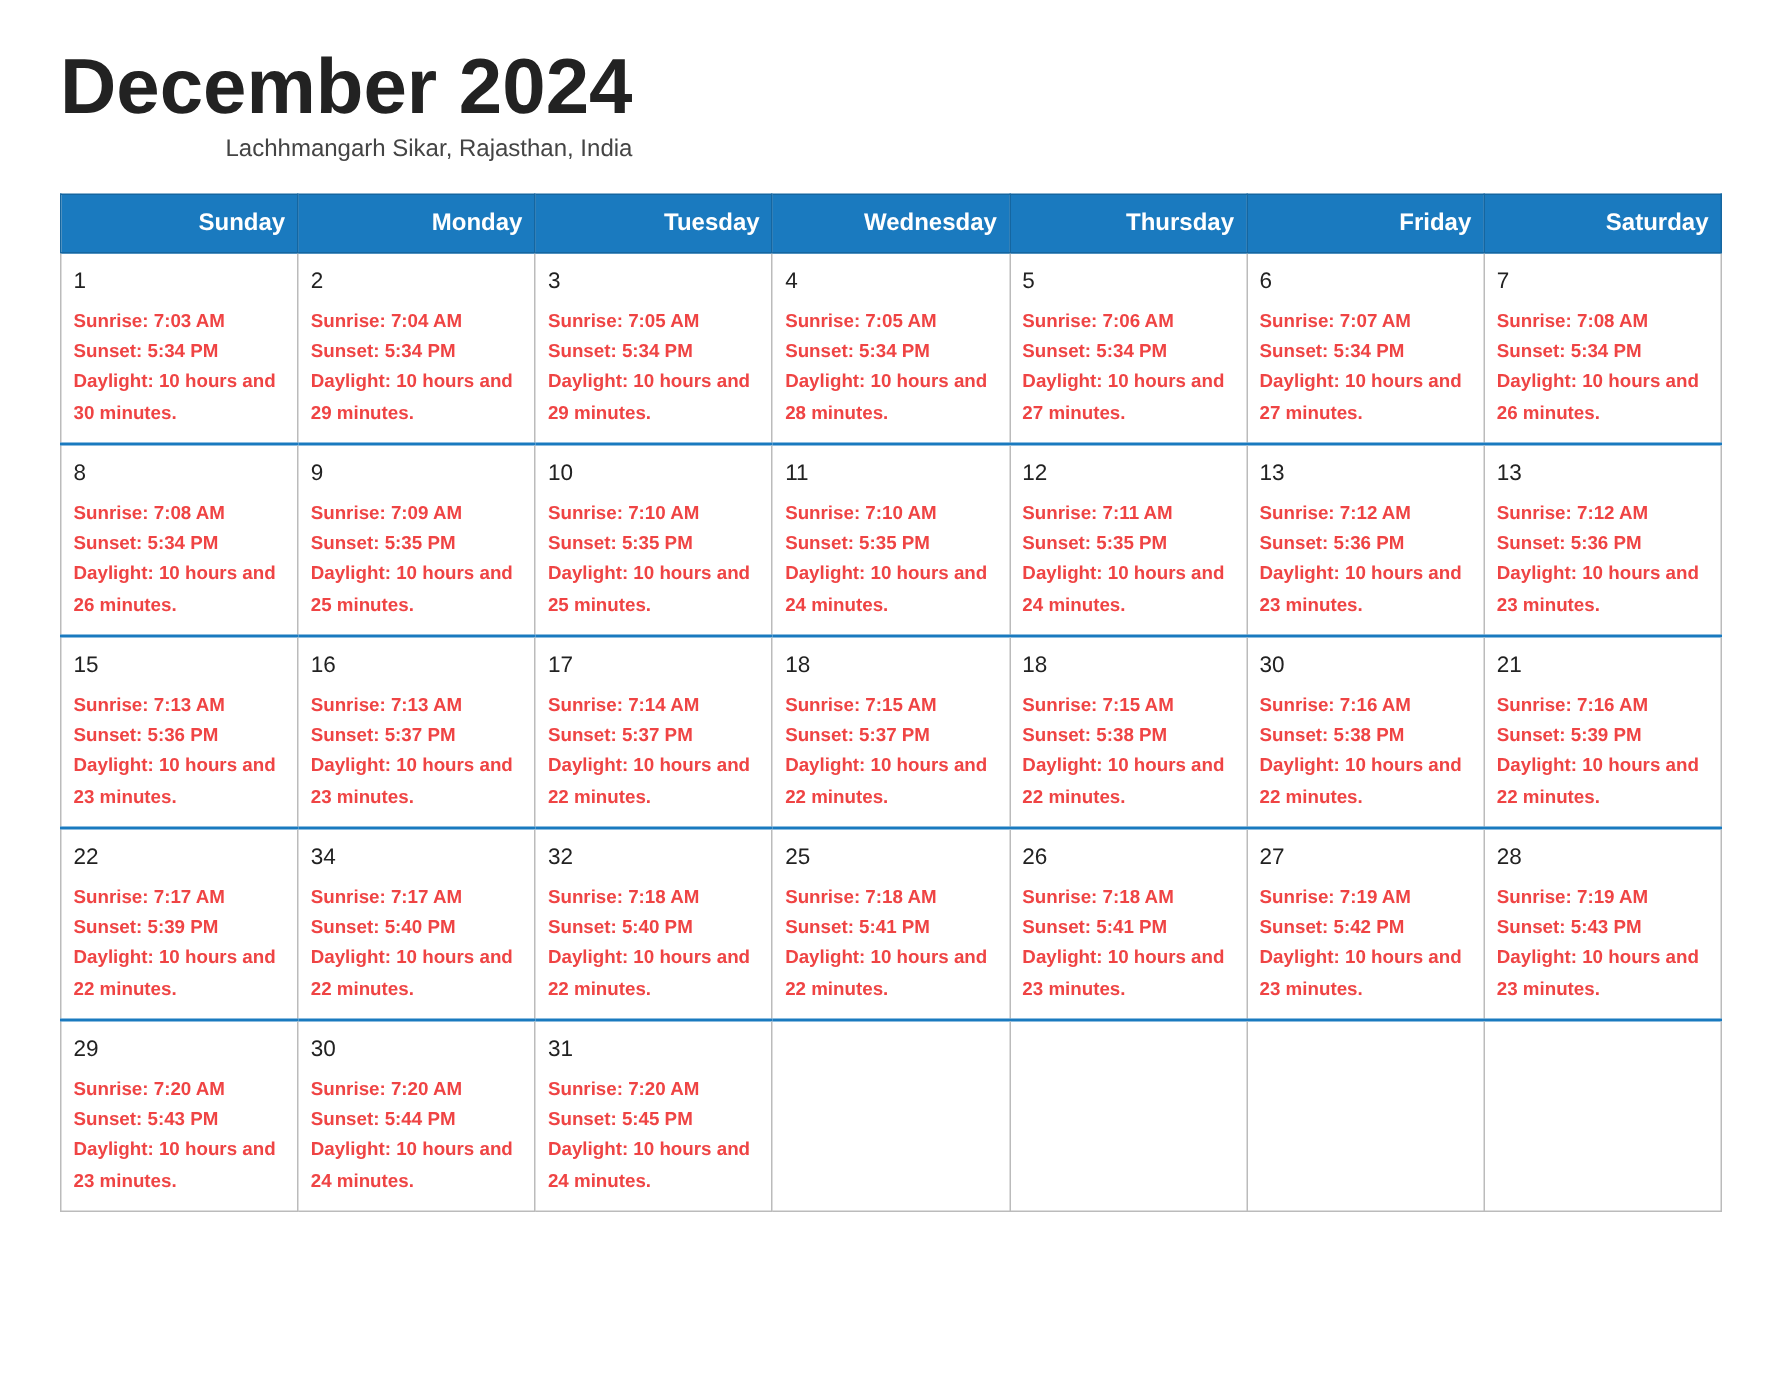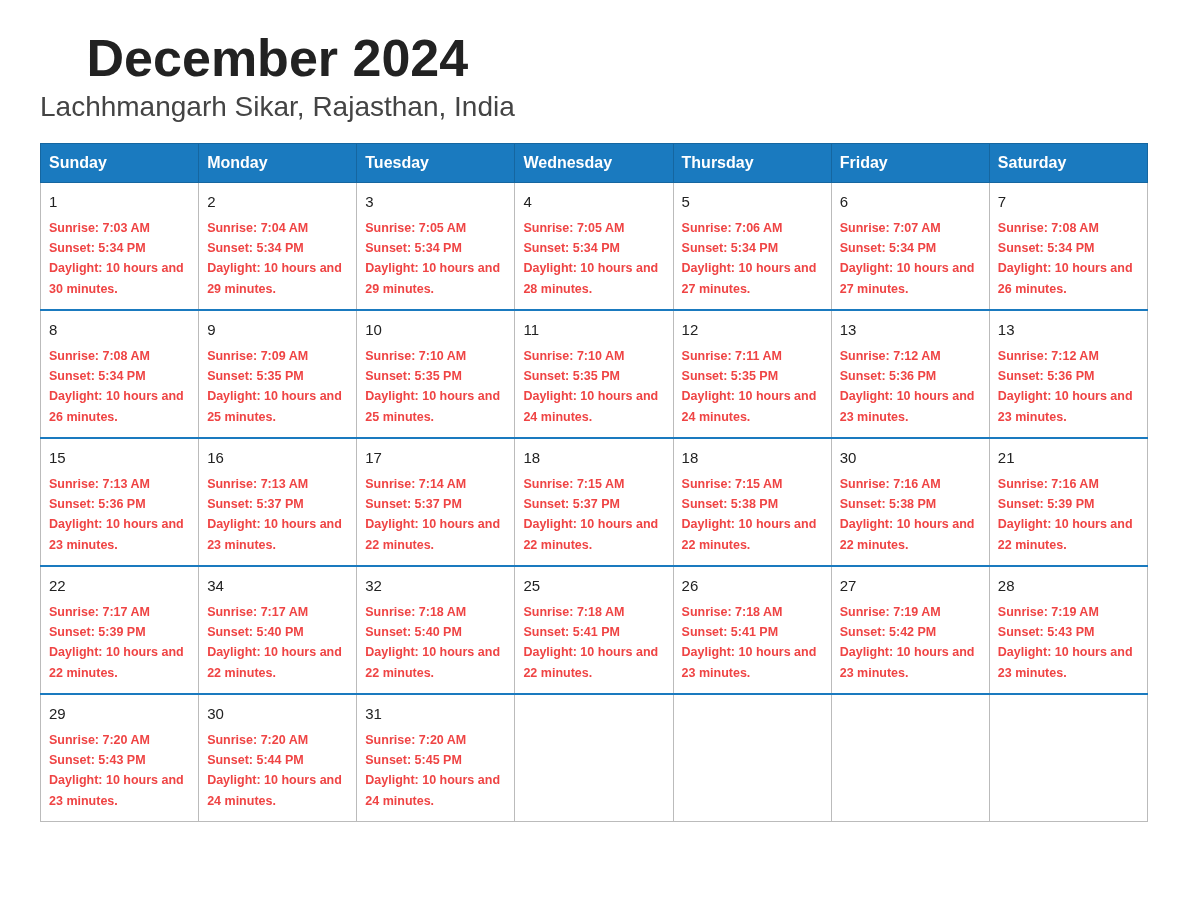--- a/index.html
+++ b/index.html
@@ -38,45 +38,45 @@
       border-bottom: 22px solid #1a7abf;
       margin: 0 3px;
       display: inline-block;
     }
     .logo-blue {
       color: #1a7abf;
       font-size: 26px;
       font-weight: bold;
     }
     .title-area {
-      text-align: center;
+      text-align: right;
     }
     .month-title {
       font-size: 52px;
       font-weight: bold;
       color: #222;
       line-height: 1.1;
     }
     .location-title {
-      font-size: 28px;
+      font-size: 16px;
       color: #444;
       margin-top: 4px;
     }
     .calendar-table {
       width: 100%;
       border-collapse: collapse;
       border: 1px solid #999;
     }
     .calendar-table th {
       background: #1a7abf;
       color: #fff;
       font-size: 16px;
       font-weight: bold;
       padding: 10px 8px;
-      text-align: left;
+      text-align: right;
       border: 1px solid #1566a0;
     }
     .calendar-table td {
       border: 1px solid #bbb;
       vertical-align: top;
       padding: 8px 8px 10px 8px;
       font-size: 13px;
       line-height: 1.5;
       width: 14.28%;
       min-height: 100px;

